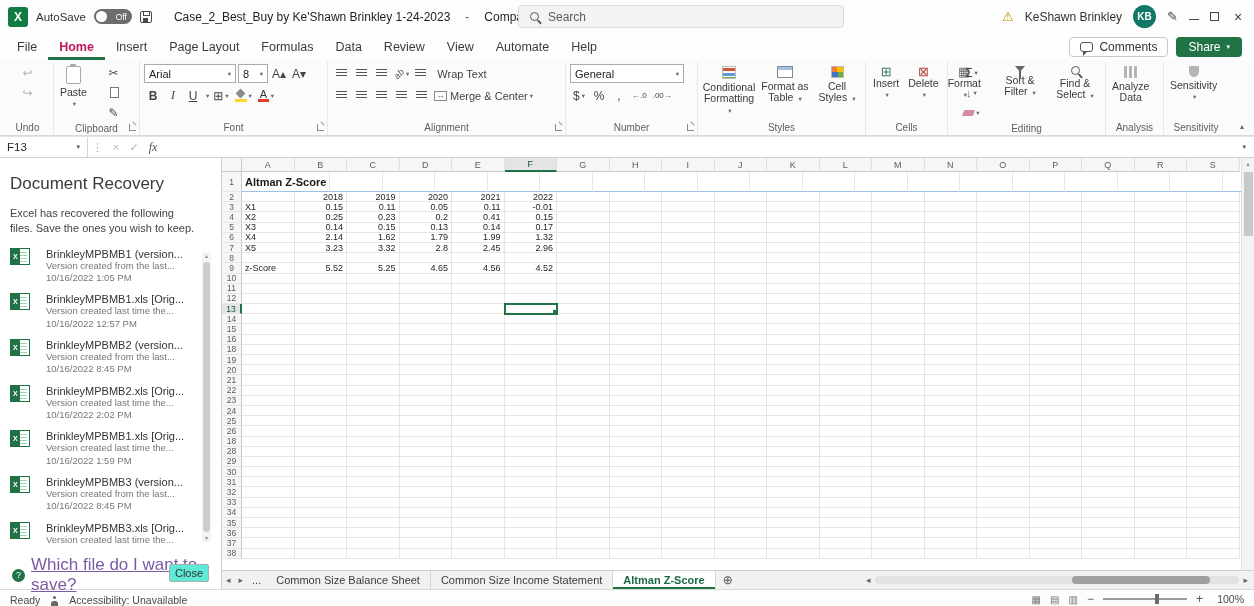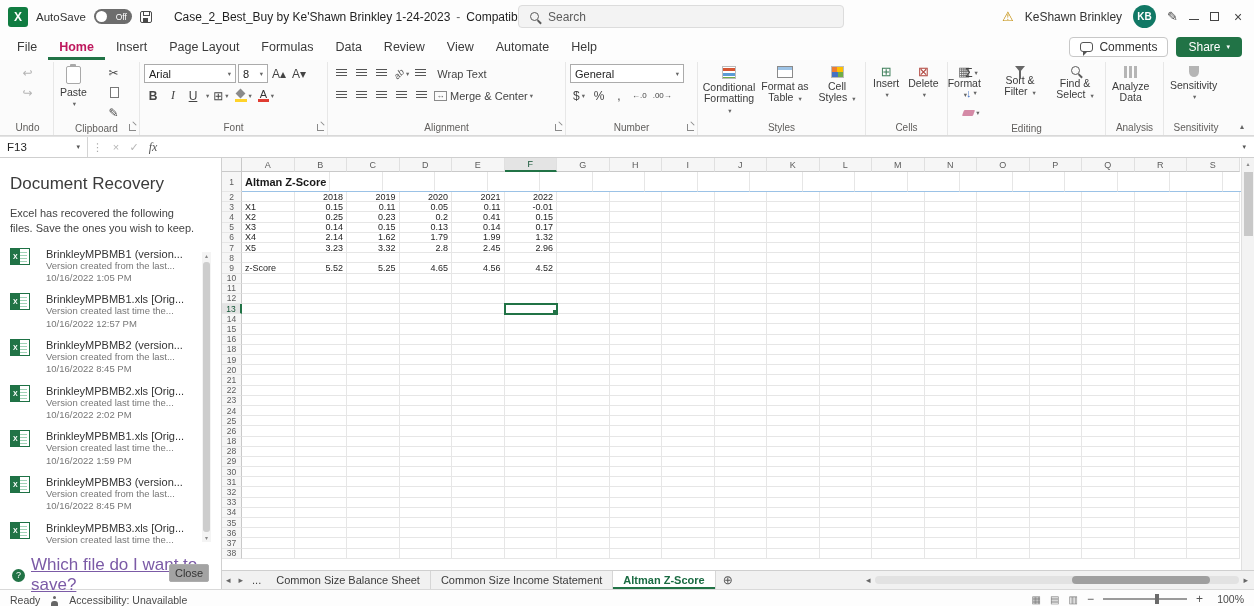--- a/index.html
+++ b/index.html
@@ -8,21 +8,21 @@
 
   
   .titlebar { height:33px; background:#fdfdfd; display:flex; align-items:center; padding:0 8px; gap:8px; position:relative; }
   .xlogo { width:20px; height:20px; background:#107C41; border-radius:3px; color:#fff; font-weight:bold; font-size:12px; display:flex; align-items:center; justify-content:center; }
   .ts-label { font-size:11.5px; color:#333; }
   .toggle { width:38px; height:15px; border-radius:8px; background:#6d6d6d; color:#fff; font-size:8.5px; display:flex; align-items:center; justify-content:flex-end; padding-right:5px; position:relative; cursor:pointer; }
   .toggle::before { content:""; position:absolute; left:2px; top:2px; width:11px; height:11px; border-radius:50%; background:#fff; }
   .floppy { width:12px; height:12px; border:1.5px solid #4a4a4a; border-radius:2px; position:relative; }
   .floppy::before { content:""; position:absolute; top:0; left:2px; width:5px; height:3px; border:1px solid #4a4a4a; border-top:none; }
   .floppy::after { content:""; position:absolute; bottom:0; left:2px; width:5px; height:4px; background:#4a4a4a; }
-  .doc-title { display:flex; align-items:center; gap:6px; margin-left:14px; font-size:12px; color:#1f1f1f; white-space:nowrap; }
+  .doc-title { display:flex; align-items:center; gap:15px; margin-left:14px; font-size:12px; color:#1f1f1f; white-space:nowrap; }
   .doc-title .dim { color:#666; }
   .chev { font-size:7px; color:#555; }
   .chev-w { font-size:7px; color:#fff; }
   .searchbox { position:absolute; left:518px; top:5px; width:326px; height:23px; background:#f3f3f3; border:1px solid #dcdcdc; border-radius:4px; display:flex; align-items:center; gap:9px; padding-left:11px; cursor:text; }
   .search-text { color:#5c5c5c; font-size:12px; }
   .mag { width:9px; height:9px; border:1.5px solid #5a5a5a; border-radius:50%; position:relative; flex:0 0 auto; }
   .mag::after { content:""; position:absolute; width:5px; height:1.5px; background:#5a5a5a; transform:rotate(45deg); right:-4px; bottom:-2px; }
   .tb-right { margin-left:auto; display:flex; align-items:center; gap:11px; }
   .warn { color:#c18a00; font-size:13px; }
   .user { font-size:12px; color:#333; }
@@ -111,21 +111,21 @@
   .fi-x { color:#fff; font-size:7px; font-weight:bold; padding-left:2px; }
   .file-icon::after { content:""; position:absolute; right:2px; top:3px; width:7px; height:11px; background:repeating-linear-gradient(to bottom,#9fd3b6 0 1px,transparent 1px 3px); }
   .file-name { font-size:11px; color:#333; white-space:nowrap; overflow:hidden; }
   .file-desc, .file-date { font-size:9.5px; color:#777; line-height:1.3; white-space:nowrap; overflow:hidden; }
   .rec-scroll { position:absolute; right:0; top:4px; bottom:4px; width:9px; background:#f4f4f4; display:flex; flex-direction:column; align-items:center; }
   .sc-ar { font-size:6px; color:#888; line-height:8px; }
   .sc-thumb { width:7px; flex:1; margin:2px 0; background:#cdcdcd; border-radius:3px; }
   .help-link-row { display:flex; align-items:center; gap:6px; margin:4px 0 0 2px; }
   .q-ic { width:13px; height:13px; border-radius:50%; background:#217346; color:#fff; font-size:9px; display:flex; align-items:center; justify-content:center; flex:0 0 auto; }
   .help-link { font-size:17px; color:#7b5aa6; text-decoration:underline; cursor:pointer; }
-  .close-btn { position:absolute; right:12px; bottom:7px; width:40px; height:18px; border:1px solid #adadad; background:#a3a3a3; border-radius:2px; font-size:11px; color:#333; display:flex; align-items:center; justify-content:center; cursor:pointer; }
+  .close-btn { position:absolute; right:12px; bottom:7px; width:40px; height:18px; border:1px solid #adadad; background:#5eead4; border-radius:2px; font-size:11px; color:#333; display:flex; align-items:center; justify-content:center; cursor:pointer; }
 
   
   .sheet-col { flex:1; display:flex; flex-direction:column; }
   .gridwrap { position:relative; height:412px; overflow:hidden; background:#fff; }
   .grid { width:1019px; }
   .g-row { display:flex; height:10.2px; }
   .g-row.row1 { height:20px; }
   .g-row.g-head { height:14px; }
   .g-corner { width:20px; flex:0 0 auto; background:#f6f6f6; border-right:1px solid #c9c9c9; border-bottom:1px solid #c9c9c9; }
   .g-colhead { flex:0 0 52.5px; background:#f6f6f6; border-right:1px solid #e0e0e0; border-bottom:1px solid #c9c9c9; font-size:9px; color:#5c5c5c; display:flex; align-items:center; justify-content:center; cursor:pointer; }

